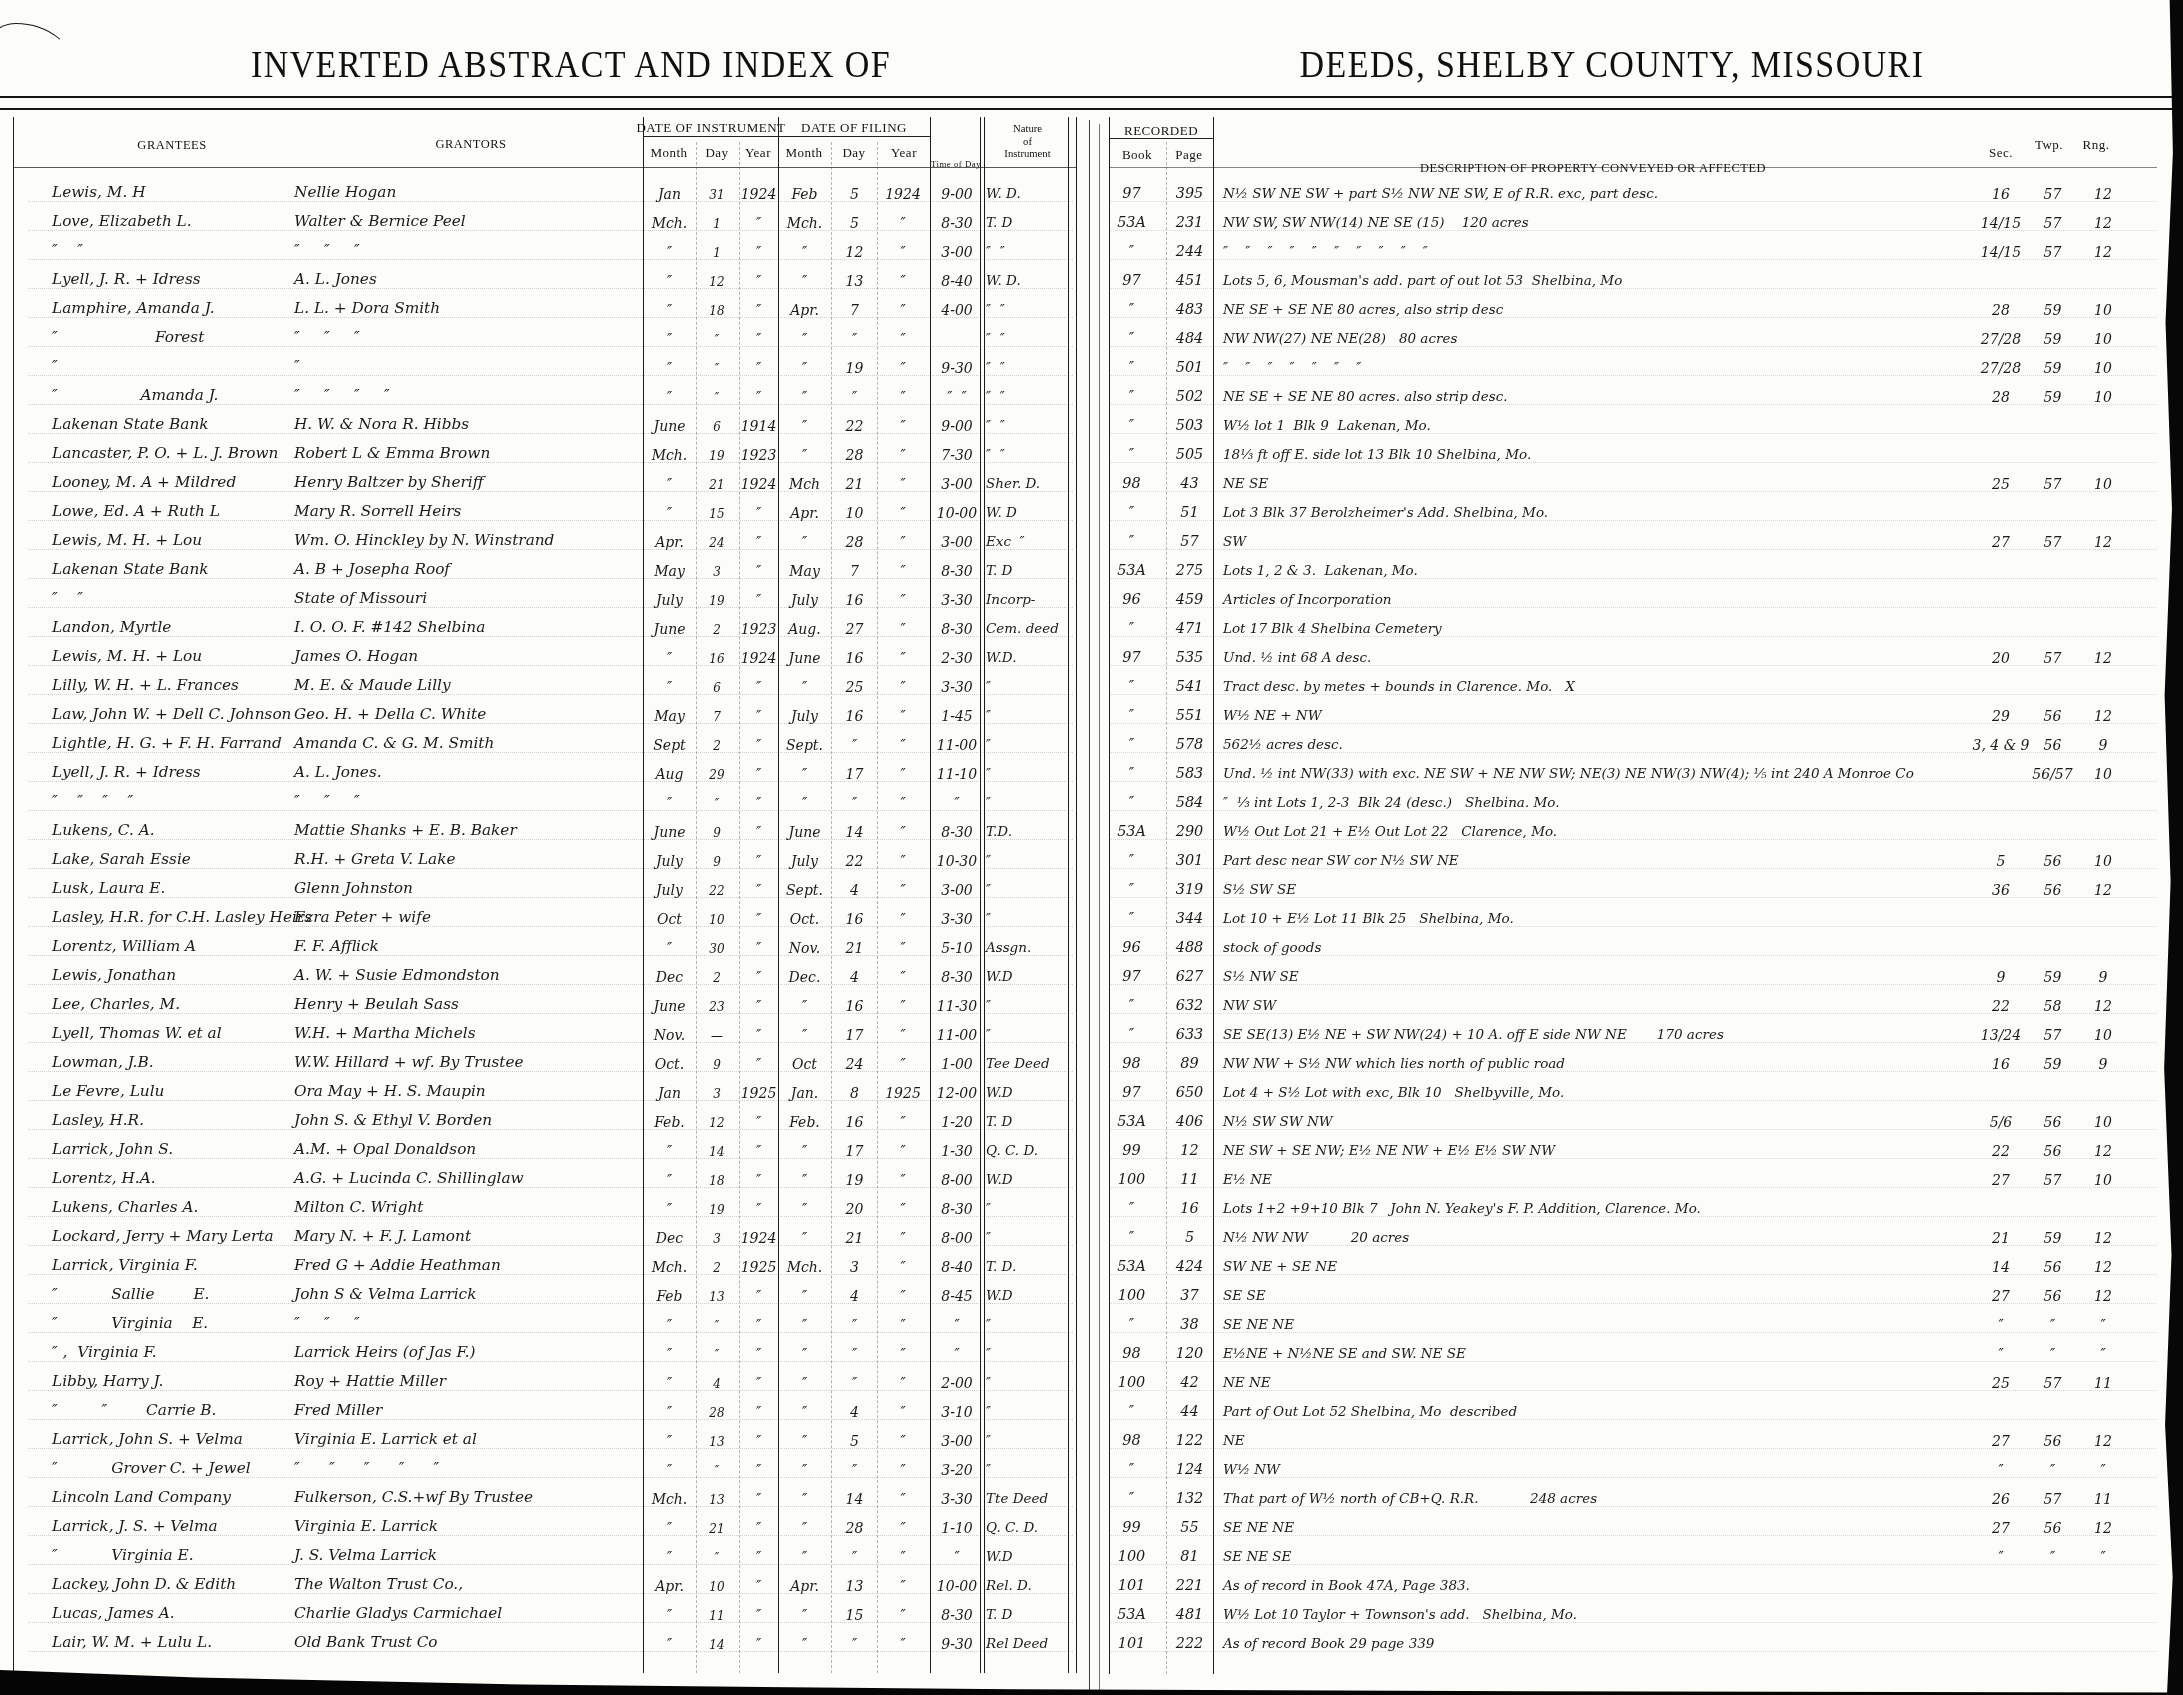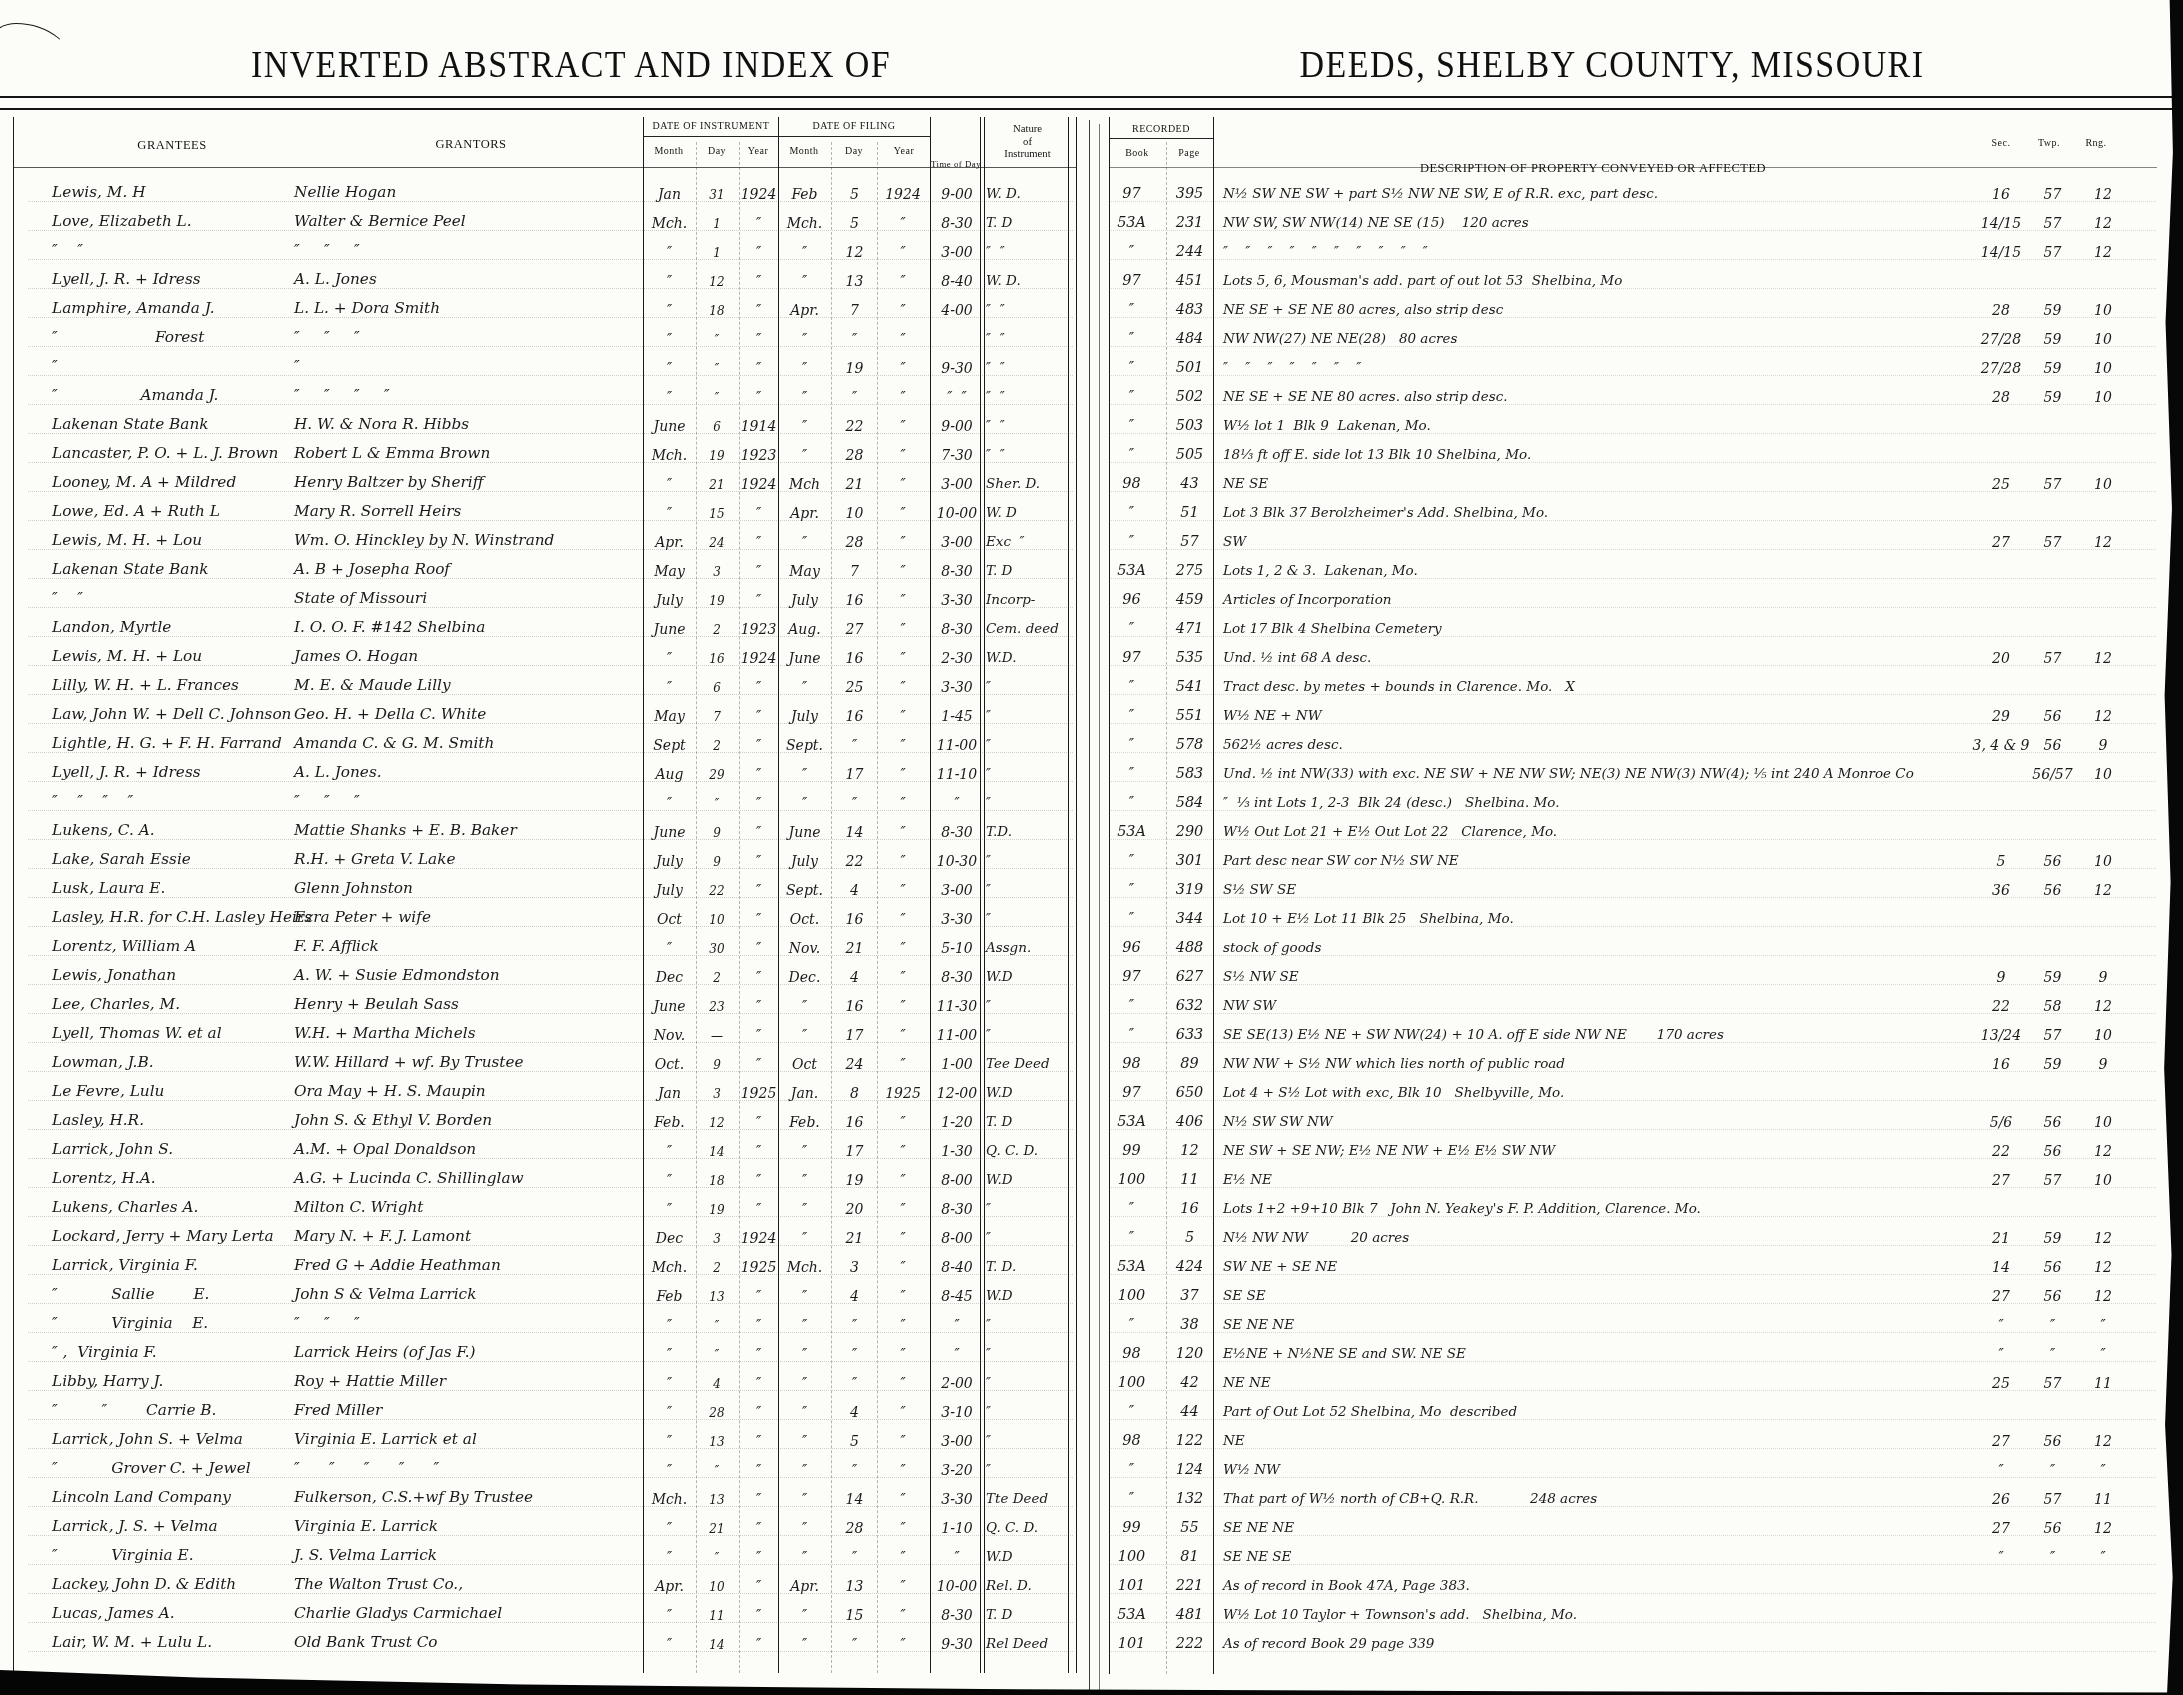--- a/index.html
+++ b/index.html
@@ -18,21 +18,21 @@
   
   .hrule{position:absolute;left:0;width:2183px;background:#141414;}
   .seg{position:absolute;background:#222;}
   .vline{position:absolute;background:#1c1c1c;}
   .vdash{position:absolute;width:0;border-left:0.9px dashed rgba(40,40,40,.34);}
   
   .col-head{
     position:absolute;font-size:12.5px;letter-spacing:0.5px;white-space:nowrap;color:#131313;
     transform:translateX(-50%);
   }
-  .small-head{font-size:10px;}
+  .small-head{font-size:13px;}
   .tiny-head{font-size:8.8px;margin-top:12px;}
   .nature-head{
     position:absolute;left:985px;top:122px;width:85px;text-align:center;
     font-size:10.7px;line-height:12.5px;color:#131313;
   }
   
   .rows-layer{position:absolute;left:0;top:173px;width:2183px;}
   .row{position:relative;height:29px;}
   .row::before{
     content:"";position:absolute;left:28px;width:1045px;bottom:0;
@@ -116,21 +116,21 @@
     <div>Instrument</div>
   </div>
 
   <div class="col-head small-head" style="left:1161px;top:123px;">RECORDED</div>
   <div class="seg" style="left:1109px;top:138px;width:104px;height:0.9px;"></div>
   <div class="col-head small-head" style="left:1137px;top:147px;">Book</div>
   <div class="col-head small-head" style="left:1189px;top:147px;">Page</div>
 
   <div class="col-head" style="left:1593px;top:137px;margin-top:24px;">DESCRIPTION OF PROPERTY CONVEYED OR AFFECTED</div>
 
-  <div class="col-head small-head" style="left:2001px;top:137px;">Sec.</div>
+  <div class="col-head small-head" style="left:2001px;top:145px;">Sec.</div>
   <div class="col-head small-head" style="left:2049px;top:137px;">Twp.</div>
   <div class="col-head small-head" style="left:2096px;top:137px;">Rng.</div>
 
   <div class="seg" style="left:13px;top:167px;width:1063px;height:0.9px;opacity:.75;"></div>
   <div class="seg" style="left:1109px;top:167px;width:1048px;height:0.9px;opacity:.55;"></div>
 
   <div class="vline" style="left:13px;top:117px;width:0.9px;height:1556px;"></div>
   <div class="vline" style="left:643px;top:117px;width:1.4px;height:1556px;"></div>
   <div class="vdash" style="left:696px;top:142px;height:1531px;"></div>
   <div class="vdash" style="left:739px;top:142px;height:1531px;"></div>

